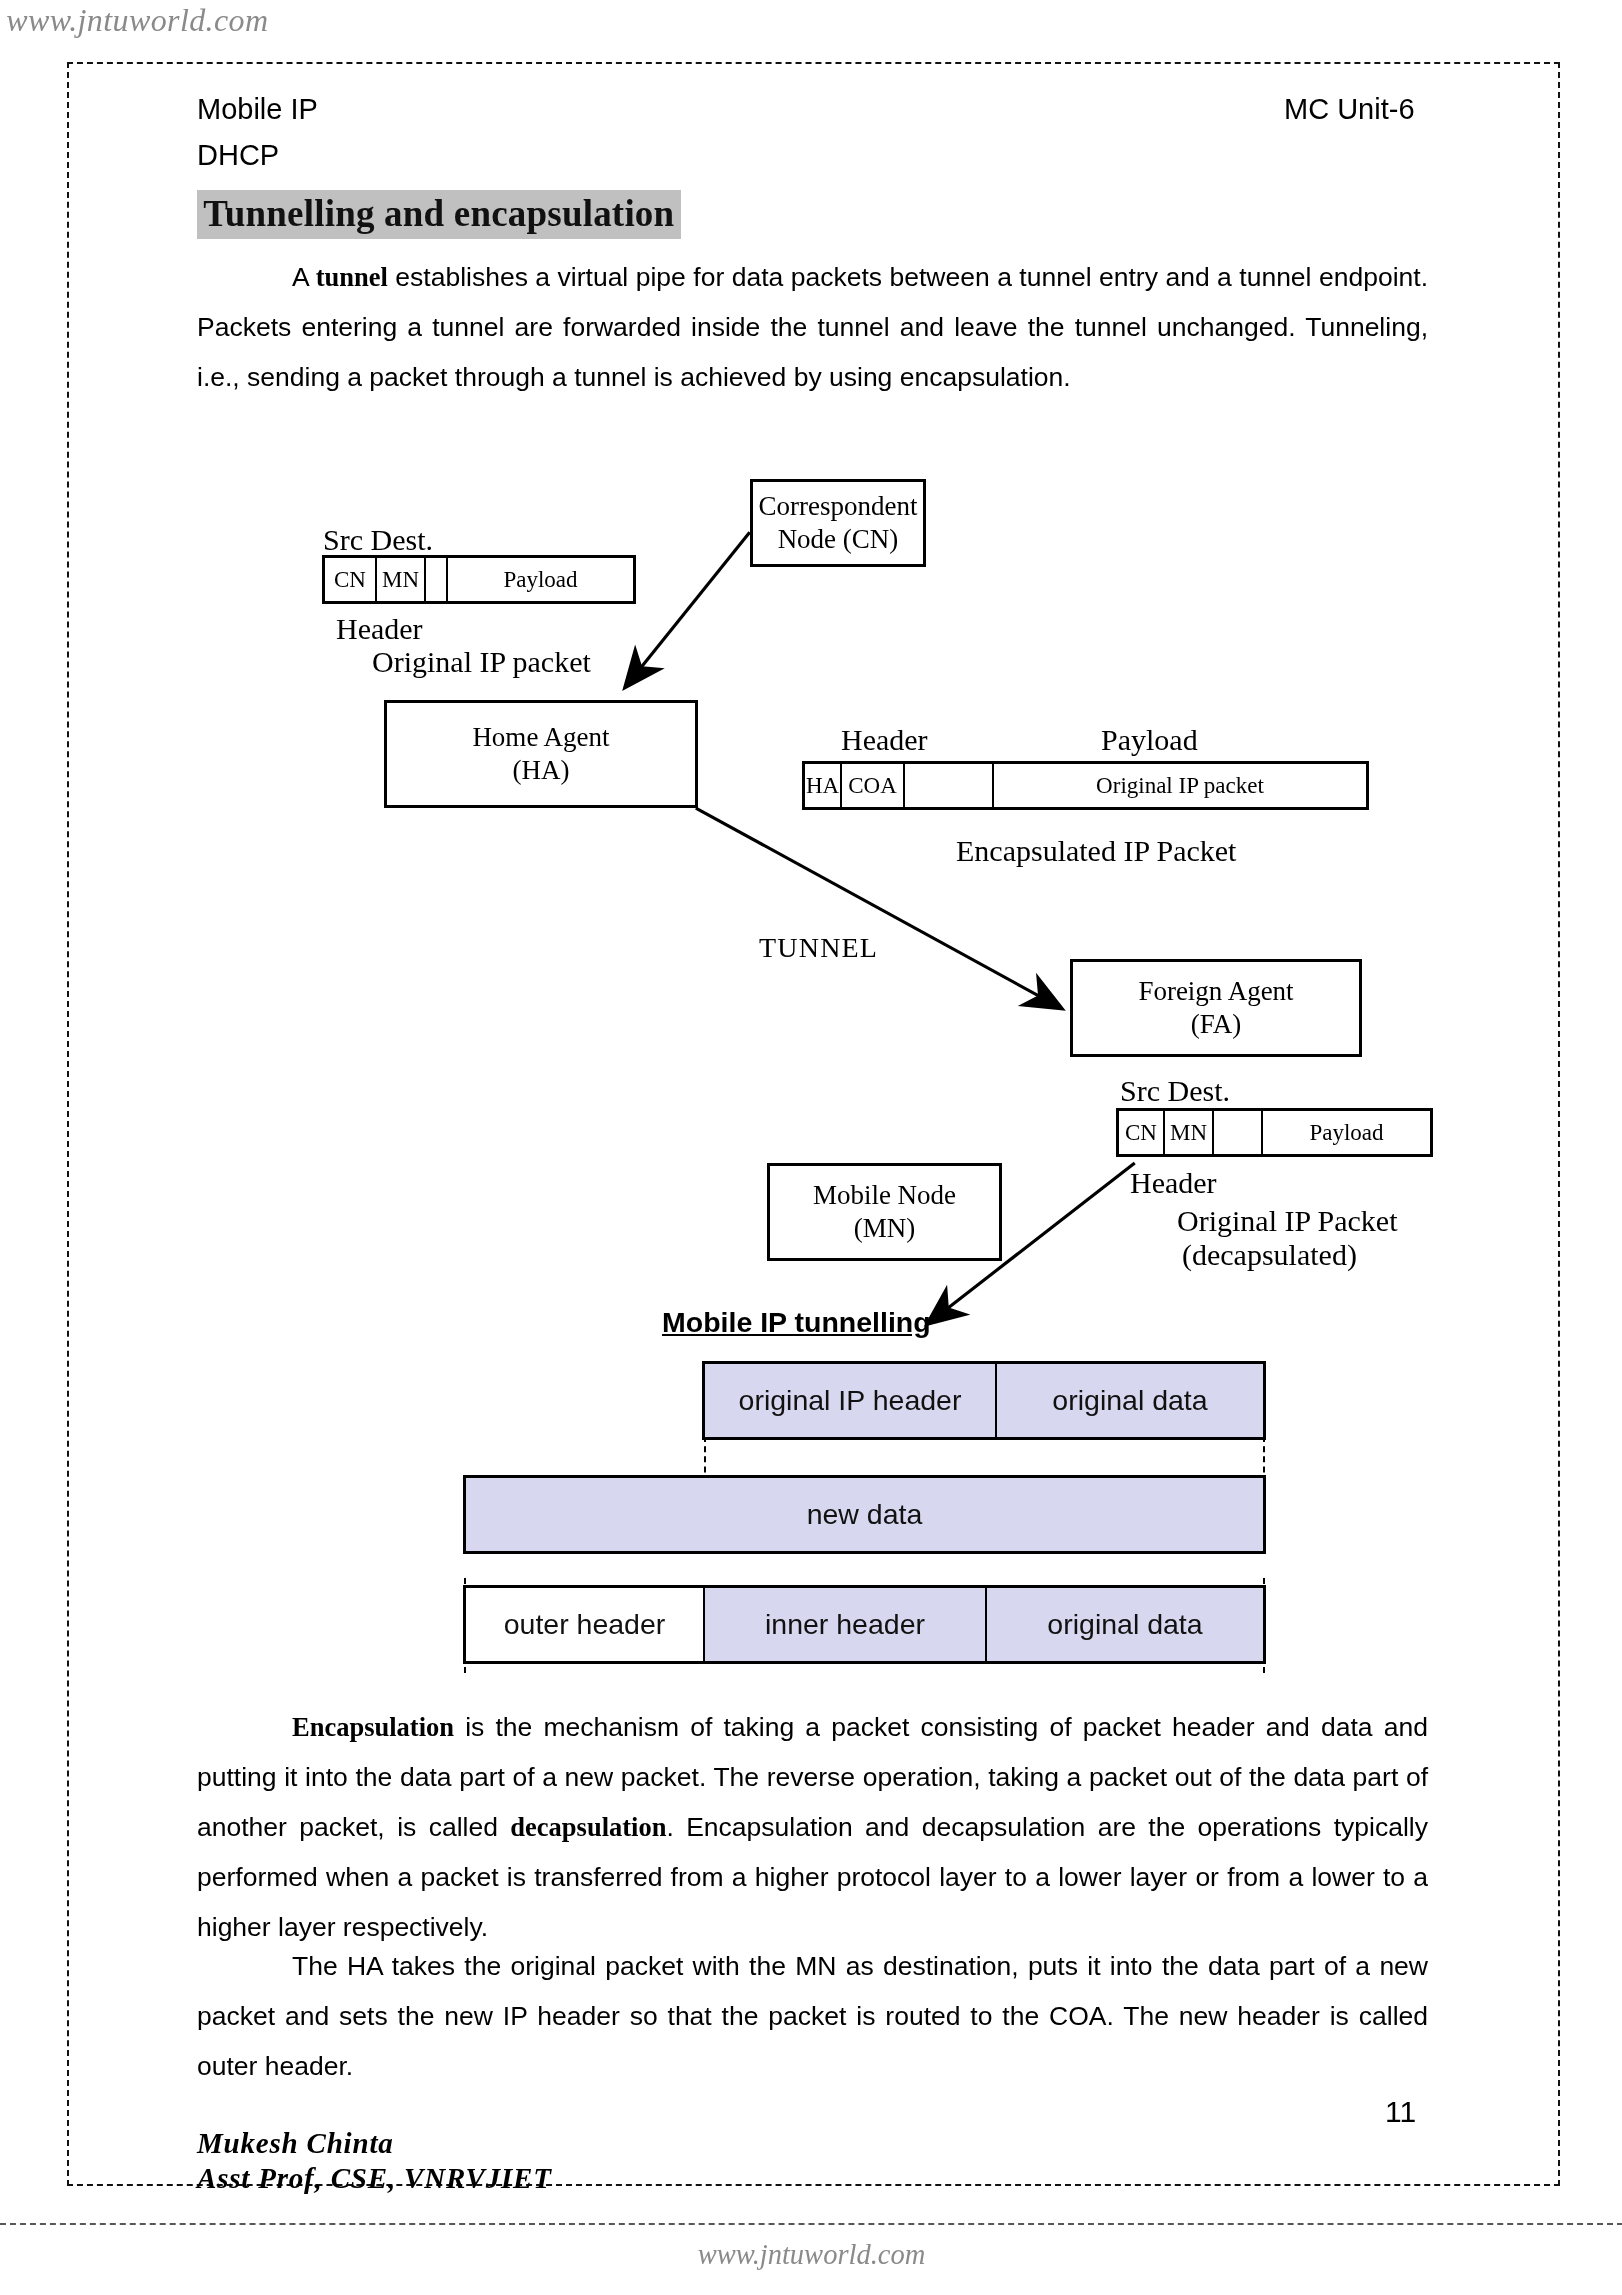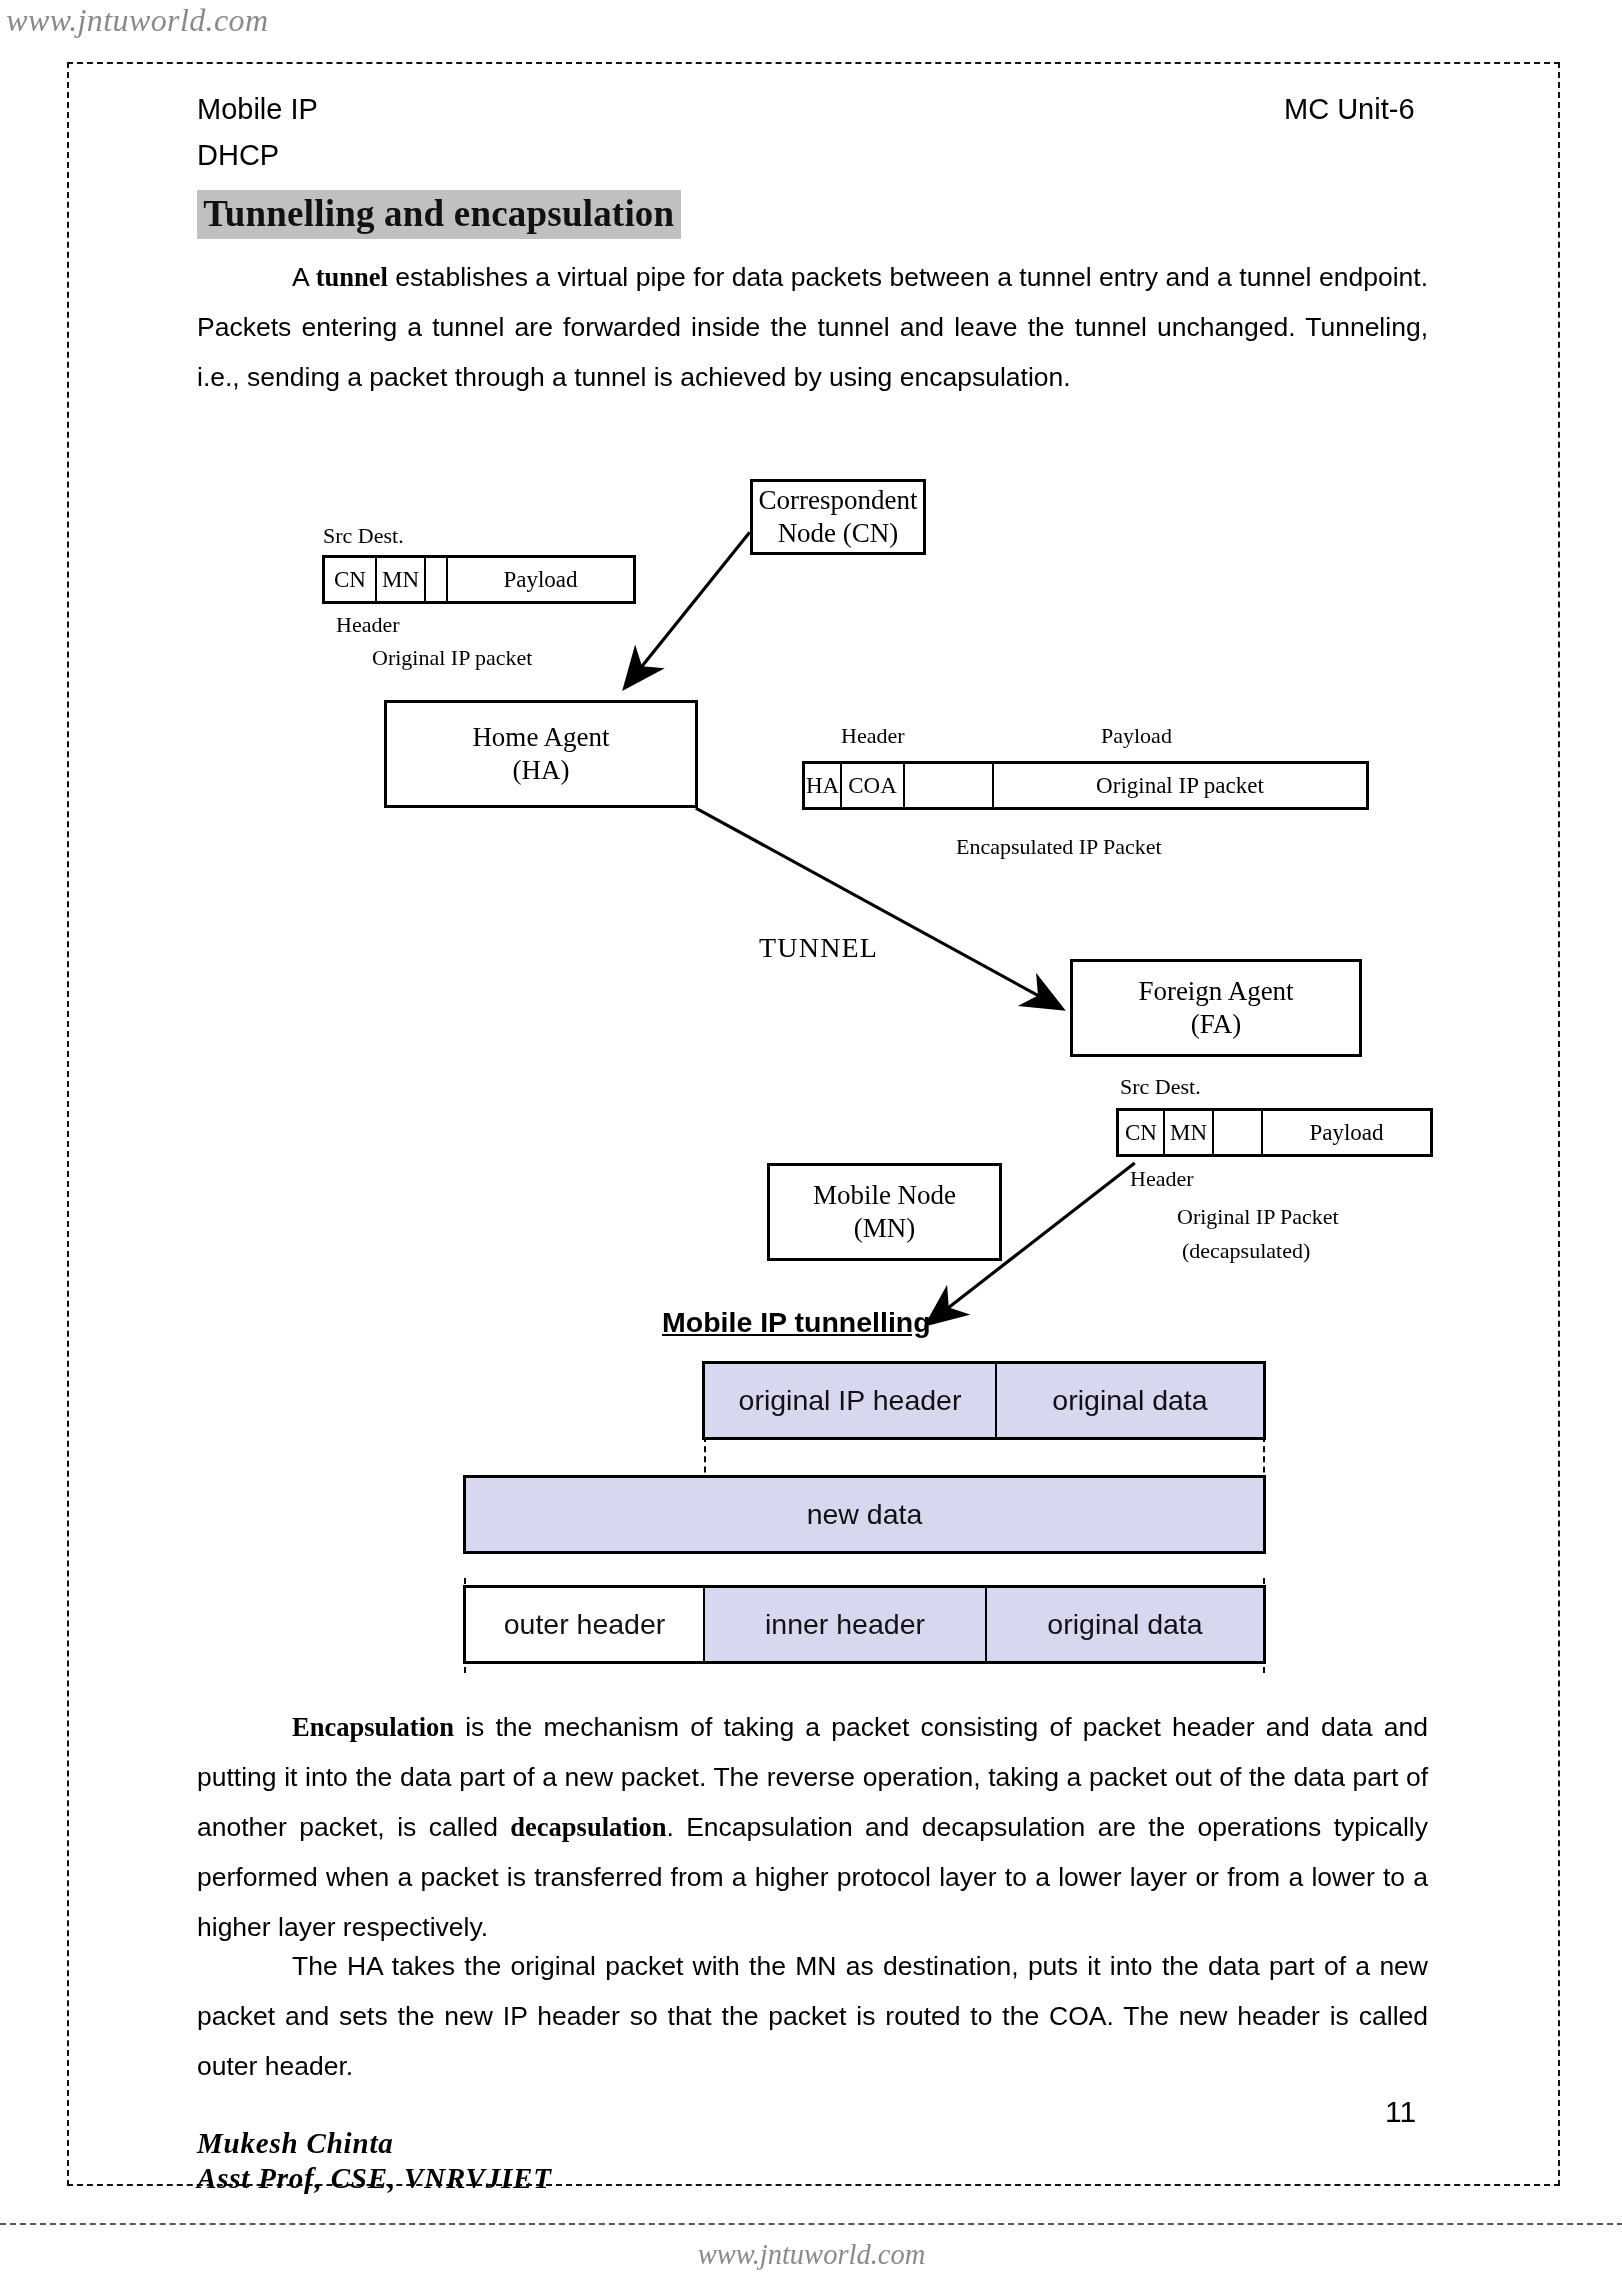--- a/index.html
+++ b/index.html
@@ -94,21 +94,21 @@
     align-items:center; justify-content:center;
     font-family:"Liberation Serif", serif;
     font-size:27px; line-height:33px;
     color:#000;
     text-align:center;
   }
 
   .lbl {
     position:absolute;
     font-family:"Liberation Serif", serif;
-    font-size:22px; color:#000; white-space:nowrap;
+    font-size:30px; color:#000; white-space:nowrap;
   }
   .lbl.big { font-size:28px; letter-spacing:1.2px; }
 
   
   .packet {
     position:absolute;
     display:flex;
     border:3.2px solid #000;
     background:#fff;
     height:49px;
@@ -195,21 +195,21 @@
   </defs>
 
   <line x1="946" y1="672" x2="790" y2="866" stroke="#000" stroke-width="4" marker-end="url(#ah)"></line>
 
   <line x1="878" y1="1020" x2="1338" y2="1272" stroke="#000" stroke-width="4" marker-end="url(#ah)"></line>
 
   <line x1="1432" y1="1468" x2="1172" y2="1670" stroke="#000" stroke-width="4" marker-end="url(#ah)"></line>
 </svg>
 </div>
 
-<div class="nodebox" style="left:750px; top:479px; width:176px; height:76px;">
+<div class="nodebox" style="left:750px; top:479px; width:176px; height:88px;">
   <span>Correspondent</span>
   <span>Node (CN)</span>
 </div>
 
 <div class="nodebox" style="left:384px; top:700px; width:314px; height:108px;">
   <span>Home Agent</span>
   <span>(HA)</span>
 </div>
 
 <div class="nodebox" style="left:1070px; top:959px; width:292px; height:98px;">

